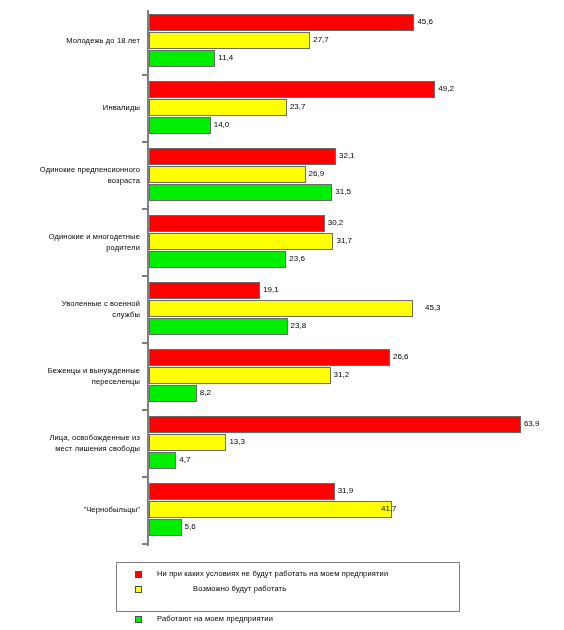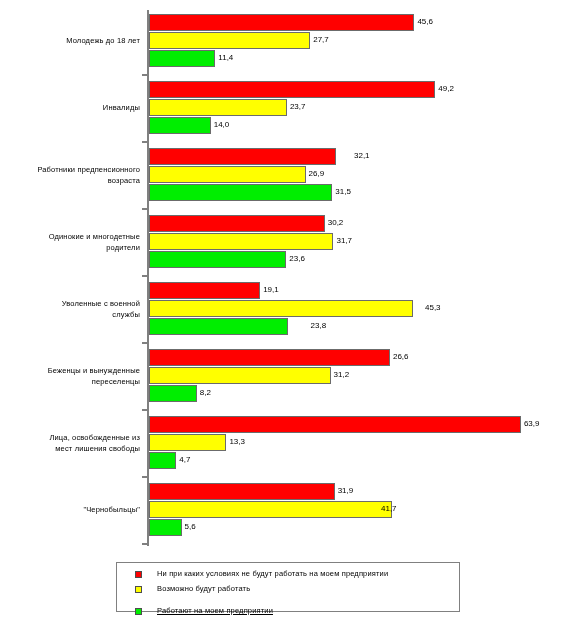--- a/index.html
+++ b/index.html
@@ -123,22 +123,22 @@
   }
 
   .legend-item {
     position: absolute;
     left: 18px;
     height: 12px;
     display: flex;
     align-items: center;
   }
   .legend-item.i0 { top: 5px; }
-  .legend-item.i1 { top: 20px; }
-  .legend-item.i2 { top: 42px; text-decoration: underline; }
+  .legend-item.i1 { top: 20px; gap: 36px; }
+  .legend-item.i2 { top: 50px; }
 
   .legend-swatch {
     width: 7px;
     height: 7px;
     box-sizing: border-box;
     border: 1px solid #4d4d4d;
     margin-right: 3px;
     flex: 0 0 auto;
   }
 
@@ -197,26 +197,26 @@
               <div class="bar" style="width: 137.934px; background: rgb(255, 255, 0);"></div>
               <div class="bar-value" style="left: 140.934px;">23,7</div>
             </div>
             <div class="bar-row r2">
               <div class="bar" style="width: 61.692px; background: rgb(0, 238, 0);"></div>
               <div class="bar-value" style="left: 64.692px;">14,0</div>
             </div>
           </div>
         </div>
         <div class="cat-group" style="top: 148px;">
-          <div class="cat-label">Работники предпенсионного
+          <div class="cat-label">Одинокие предпенсионного
 возраста</div>
           <div class="bars">
             <div class="bar-row r0">
               <div class="bar" style="width: 186.822px; background: rgb(255, 0, 0);"></div>
-              <div class="bar-value" style="left: 205px;">32,1</div>
+              <div class="bar-value" style="left: 190px;">32,1</div>
             </div>
             <div class="bar-row r1">
               <div class="bar" style="width: 156.558px; background: rgb(255, 255, 0);"></div>
               <div class="bar-value" style="left: 159.558px;">26,9</div>
             </div>
             <div class="bar-row r2">
               <div class="bar" style="width: 183.33px; background: rgb(0, 238, 0);"></div>
               <div class="bar-value" style="left: 186.33px;">31,5</div>
             </div>
           </div>
@@ -246,21 +246,21 @@
             <div class="bar-row r0">
               <div class="bar" style="width: 111.162px; background: rgb(255, 0, 0);"></div>
               <div class="bar-value" style="left: 114.162px;">19,1</div>
             </div>
             <div class="bar-row r1">
               <div class="bar" style="width: 263.646px; background: rgb(255, 255, 0);"></div>
               <div class="bar-value" style="left: 276px;">45,3</div>
             </div>
             <div class="bar-row r2">
               <div class="bar" style="width: 138.516px; background: rgb(0, 238, 0);"></div>
-              <div class="bar-value" style="left: 141.516px; margin-left: 20px;">23,8</div>
+              <div class="bar-value" style="left: 141.516px;">23,8</div>
             </div>
           </div>
         </div>
         <div class="cat-group" style="top: 349px;">
           <div class="cat-label">Беженцы и вынужденные
 переселенцы</div>
           <div class="bars">
             <div class="bar-row r0">
               <div class="bar" style="width: 240.948px; background: rgb(255, 0, 0);"></div>
               <div class="bar-value" style="left: 243.948px;">26,6</div>

